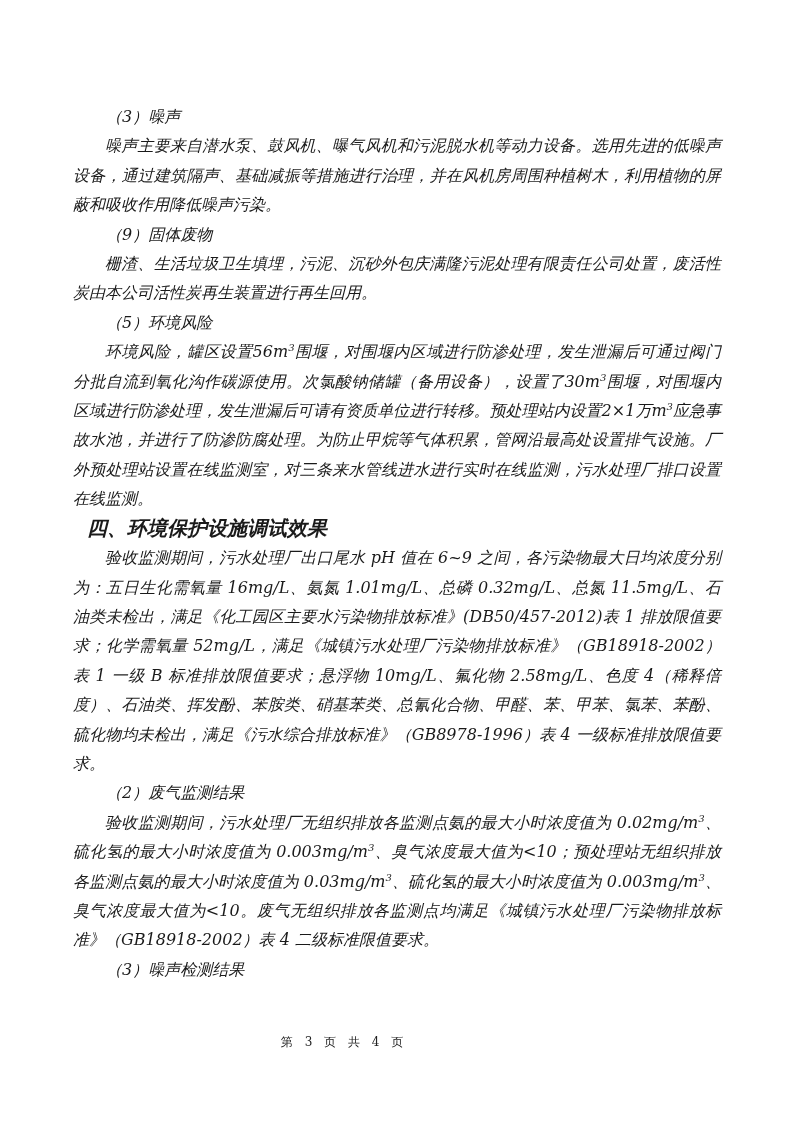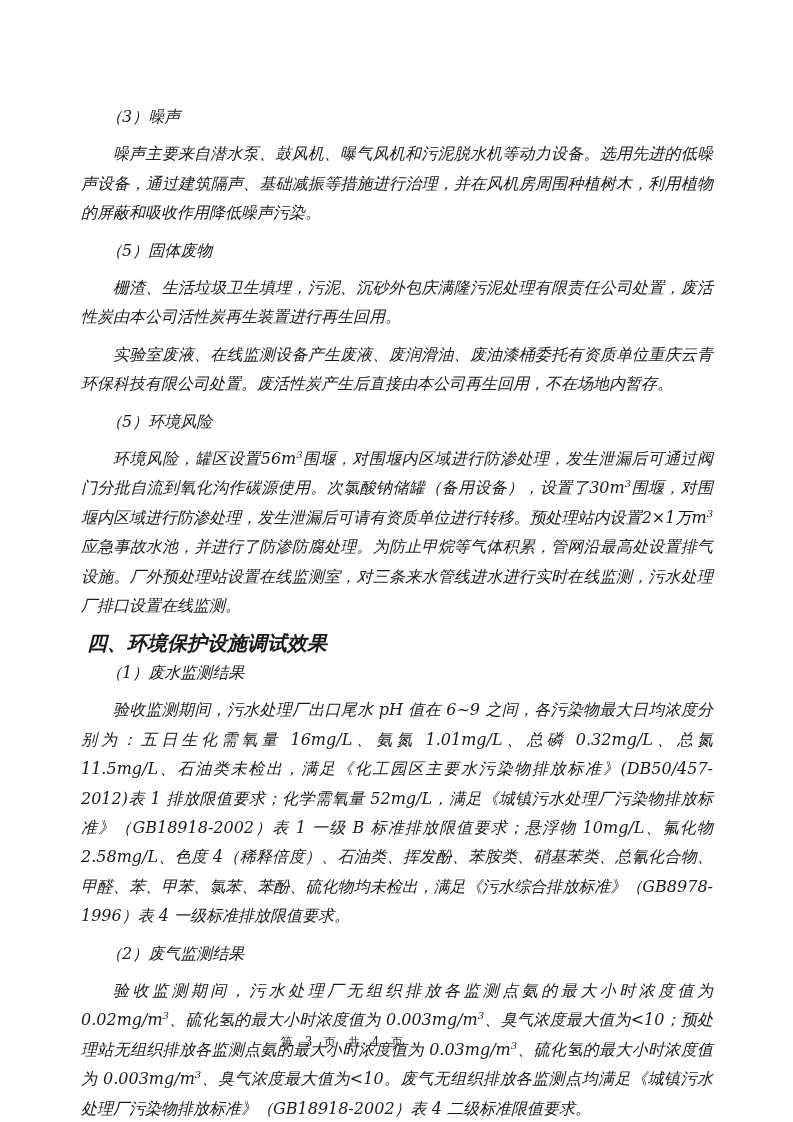--- a/index.html
+++ b/index.html
@@ -25,21 +25,21 @@
   .subhead {
     font-size: 16px;
     line-height: 29.4px;
     padding-left: 33px;
   }
   .para {
     font-size: 16px;
     line-height: 29.4px;
     text-indent: 32px;
     text-align: justify;
-    margin: 8px;
+    margin: 0;
   }
   .section-head {
     font-family: "DejaVu Sans", "Liberation Sans", sans-serif;
     font-weight: bold;
     font-size: 20px;
     line-height: 29.4px;
     padding-left: 14px;
   }
   sup {
     font-size: 10px;
@@ -58,30 +58,28 @@
   }
 </style>
 </head>
 <body>
 
 <div class="page">
 
   <div class="subhead">（3）噪声</div>
   <p class="para">噪声主要来自潜水泵、鼓风机、曝气风机和污泥脱水机等动力设备。选用先进的低噪声设备，通过建筑隔声、基础减振等措施进行治理，并在风机房周围种植树木，利用植物的屏蔽和吸收作用降低噪声污染。</p>
 
-  <div class="subhead">（5）固体废物</div>
+  <div class="subhead">（9）固体废物</div>
   <p class="para">栅渣、生活垃圾卫生填埋，污泥、沉砂外包庆满隆污泥处理有限责任公司处置，废活性炭由本公司活性炭再生装置进行再生回用。</p>
-  <p class="para">实验室废液、在线监测设备产生废液、废润滑油、废油漆桶委托有资质单位重庆云青环保科技有限公司处置。废活性炭产生后直接由本公司再生回用，不在场地内暂存。</p>
 
   <div class="subhead">（5）环境风险</div>
   <p class="para"><span>环境风险，罐区设置56m</span><sup>3</sup><span>围堰，对围堰内区域进行防渗处理，发生泄漏后可通过阀门分批自流到氧化沟作碳源使用。次氯酸钠储罐（备用设备），设置了30m</span><sup>3</sup><span>围堰，对围堰内区域进行防渗处理，发生泄漏后可请有资质单位进行转移。预处理站内设置2×1万m</span><sup>3</sup><span>应急事故水池，并进行了防渗防腐处理。为防止甲烷等气体积累，管网沿最高处设置排气设施。厂外预处理站设置在线监测室，对三条来水管线进水进行实时在线监测，污水处理厂排口设置在线监测。</span></p>
 
   <div class="section-head">四、环境保护设施调试效果</div>
 
-  <div class="subhead">（1）废水监测结果</div>
   <p class="para">验收监测期间，污水处理厂出口尾水 pH 值在 6~9 之间，各污染物最大日均浓度分别为：五日生化需氧量 16mg/L、氨氮 1.01mg/L、总磷 0.32mg/L、总氮 11.5mg/L、石油类未检出，满足《化工园区主要水污染物排放标准》(DB50/457-2012)表 1 排放限值要求；化学需氧量 52mg/L，满足《城镇污水处理厂污染物排放标准》（GB18918-2002）表 1 一级 B 标准排放限值要求；悬浮物 10mg/L、氟化物 2.58mg/L、色度 4（稀释倍度）、石油类、挥发酚、苯胺类、硝基苯类、总氰化合物、甲醛、苯、甲苯、氯苯、苯酚、硫化物均未检出，满足《污水综合排放标准》（GB8978-1996）表 4 一级标准排放限值要求。</p>
 
   <div class="subhead">（2）废气监测结果</div>
   <p class="para"><span>验收监测期间，污水处理厂无组织排放各监测点氨的最大小时浓度值为 0.02mg/m</span><sup>3</sup><span>、硫化氢的最大小时浓度值为 0.003mg/m</span><sup>3</sup><span>、臭气浓度最大值为&lt;10；预处理站无组织排放各监测点氨的最大小时浓度值为 0.03mg/m</span><sup>3</sup><span>、硫化氢的最大小时浓度值为 0.003mg/m</span><sup>3</sup><span>、臭气浓度最大值为&lt;10。废气无组织排放各监测点均满足《城镇污水处理厂污染物排放标准》（GB18918-2002）表 4 二级标准限值要求。</span></p>
 
   <div class="subhead">（3）噪声检测结果</div>
 
 </div>
 
 <div class="footer">第 3 页 共 4 页</div>

